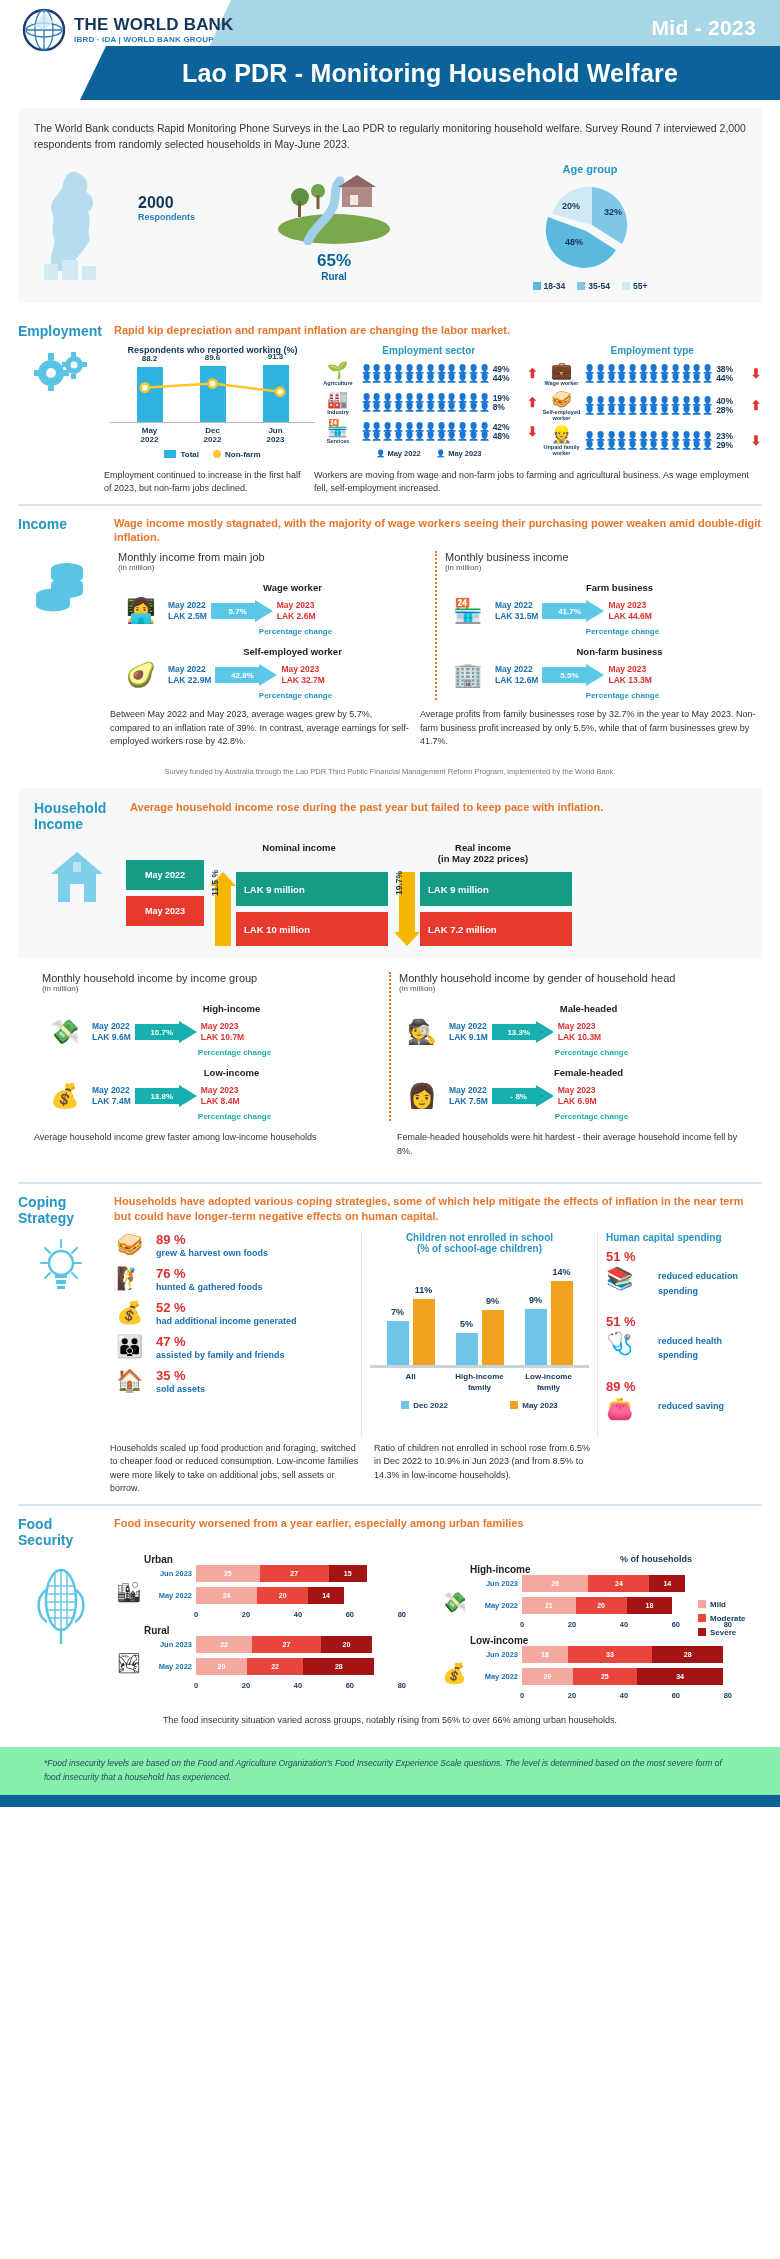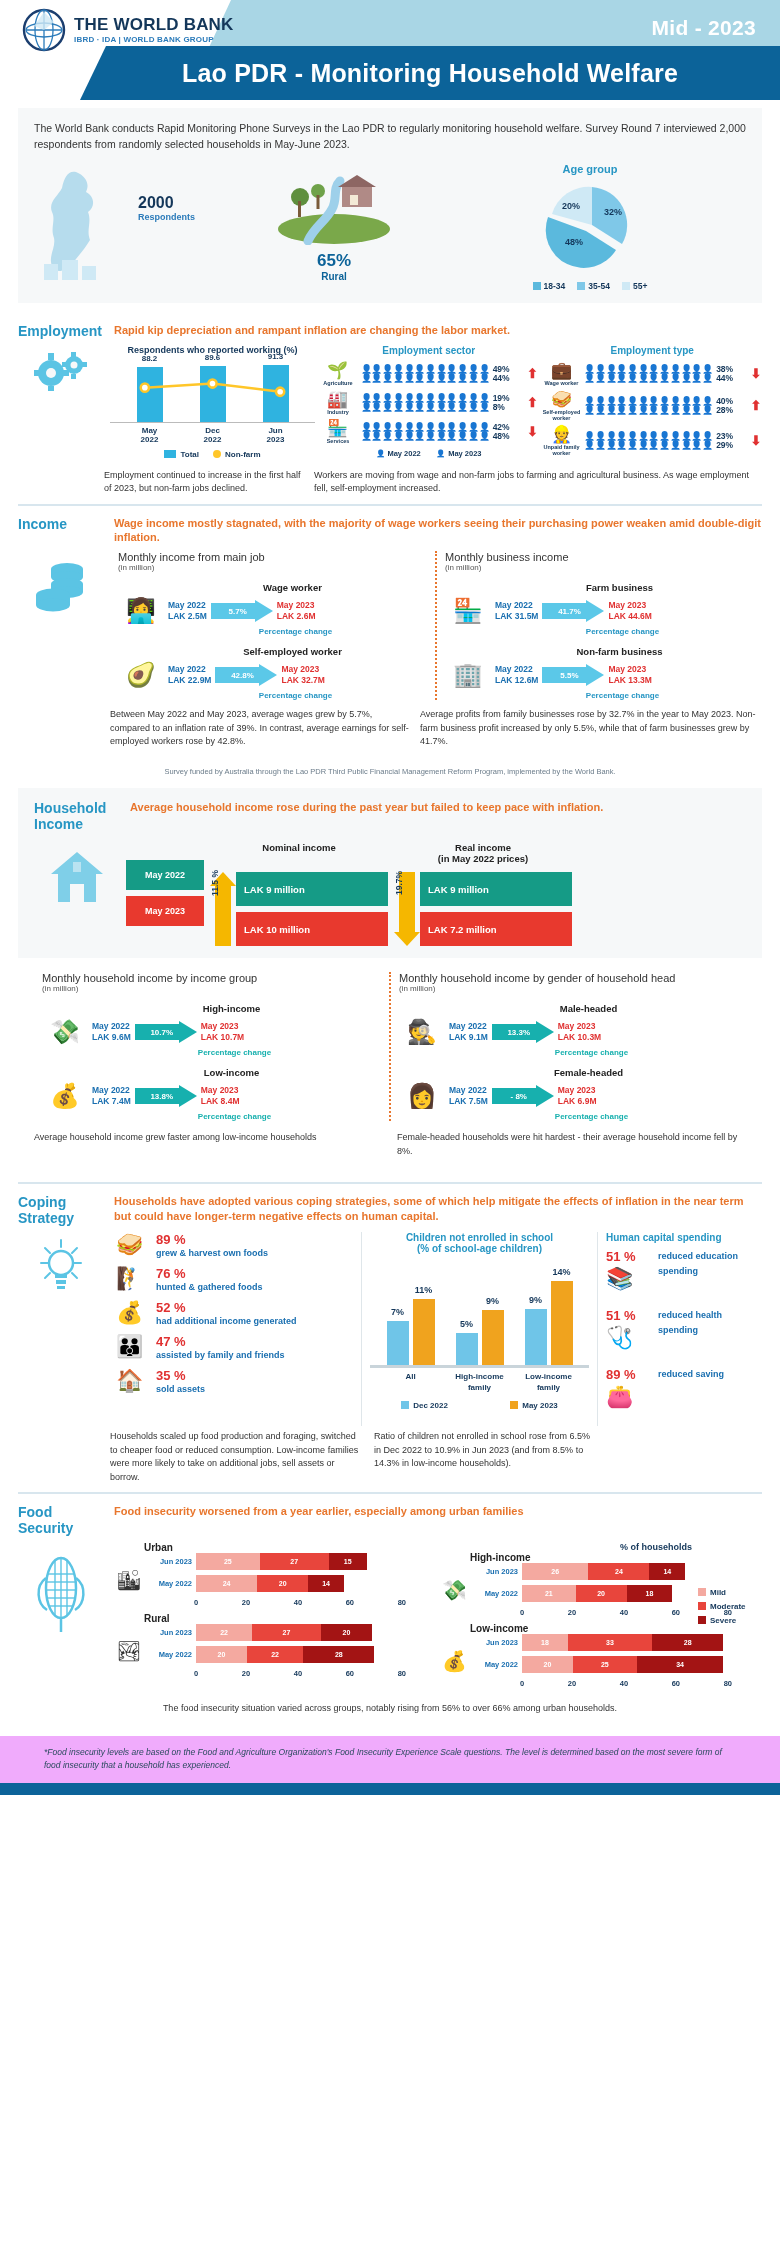--- a/index.html
+++ b/index.html
@@ -163,40 +163,40 @@
   .sc-bar { width: 22px; position: relative; }
   .sc-bar .lab { position: absolute; top: -14px; left: -6px; right: -6px; text-align: center; font-size: 9px; font-weight: bold; color: #14375a; }
   .sc-x { display: flex; justify-content: space-around; padding: 4px 6px 0; }
   .sc-x div { font-size: 8px; font-weight: bold; color: #14375a; text-align: center; width: 60px; line-height: 1.3; }
   .sc-legend { display: flex; justify-content: space-around; margin-top: 8px; font-size: 8px; font-weight: bold; color: #14375a; }
   .sc-legend .sw { width: 8px; height: 8px; display: inline-block; margin-right: 4px; vertical-align: -1px; }
   .hcs-item { display: flex; gap: 6px; margin-bottom: 16px; align-items: flex-start; }
   .hcs-left { width: 46px; flex: none; }
   .hcs-pct { font-size: 13px; font-weight: bold; color: #e03131; }
   .hcs-ico { font-size: 22px; margin-top: 2px; }
-  .hcs-txt { font-size: 9px; font-weight: bold; color: #1a6fb0; line-height: 1.6; }
+  .hcs-txt { font-size: 9px; font-weight: bold; color: #1a6fb0; line-height: 1.6; margin-top: 20px; }
 
   
   .fs-cols { display: flex; flex: 1; }
   .fs-col { flex: 1; }
   .fs-grp { margin-bottom: 6px; }
   .fs-grp .gt { font-size: 10px; font-weight: bold; color: #222; margin-left: 34px; }
   .fs-row { display: flex; align-items: center; gap: 4px; margin-bottom: 5px; }
   .fs-ico { width: 38px; flex: none; text-align: center; font-size: 20px; }
   .fs-lab { width: 42px; flex: none; font-size: 7.5px; font-weight: bold; color: #1a6fb0; text-align: right; }
   .fs-track { flex: 1; height: 17px; display: flex; position: relative; }
   .fs-seg { display: flex; align-items: center; justify-content: center; font-size: 7px; font-weight: bold; color: #fff; }
   .fs-axis { display: flex; justify-content: space-between; margin-left: 84px; margin-right: 0; font-size: 7.5px; color: #14375a; font-weight: bold; padding-top: 1px; }
   .fs-legend { width: 64px; flex: none; padding-top: 40px; }
   .fs-legend div { font-size: 8px; font-weight: bold; color: #14375a; margin-bottom: 5px; }
   .fs-legend .sw { width: 8px; height: 8px; display: inline-block; margin-right: 4px; vertical-align: -1px; }
   .pct-hh { font-size: 9px; font-weight: bold; color: #14375a; text-align: right; padding-right: 70px; }
 
   
-  .foot-note { background: #f0abfc; padding: 10px 44px; font-size: 8.5px; font-style: italic; line-height: 1.6; color: #2a4a5e; margin-top: 10px; }
+  .foot-note { background: #86efac; padding: 10px 44px; font-size: 8.5px; font-style: italic; line-height: 1.6; color: #2a4a5e; margin-top: 10px; }
   .foot-bar { height: 12px; background: #0c6399; }
 </style>
 </head>
 <body>
 
 <div class="page">
 
   <div class="header">
     <div class="hdr-band"></div>
     <div class="hdr-date">Mid - 2023</div>

